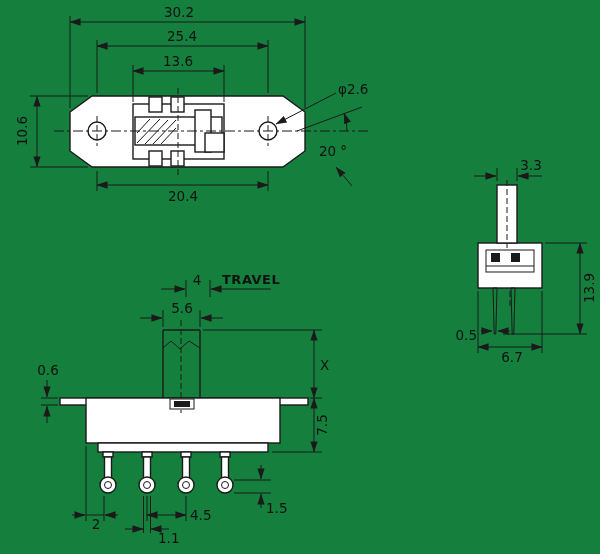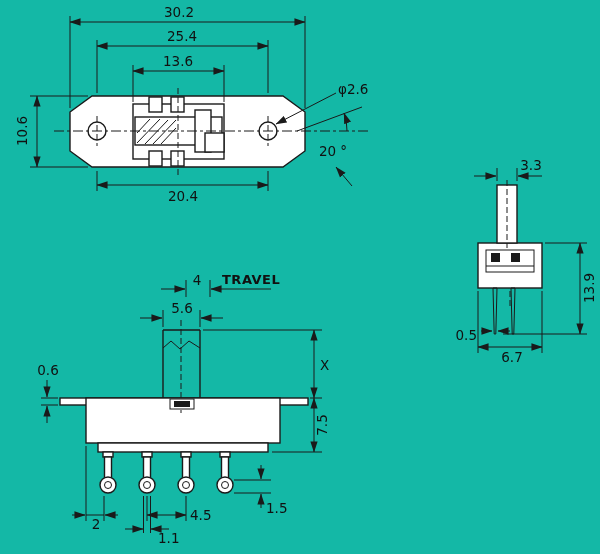--- a/index.html
+++ b/index.html
@@ -1,16 +1,16 @@
 <!DOCTYPE html>
 <html><head>
 <meta charset="utf-8">
 <style>
   html,body{margin:0;padding:0;background:#ffffff;}
-  .sheet{position:relative;width:600px;height:554px;background:#14b8a6;overflow:hidden;}
+  .sheet{position:relative;width:600px;height:554px;background:#15803d;overflow:hidden;}
   svg{display:block;}
   .ln{stroke:#1a1a1a;stroke-width:1.4;fill:none;stroke-linejoin:miter;}
   .thin{stroke:#1a1a1a;stroke-width:1;fill:none;}
   .fw{fill:#ffffff;}
   .dash{stroke:#1a1a1a;stroke-width:1;fill:none;stroke-dasharray:10 3 3 3;}
   .dash2{stroke:#1a1a1a;stroke-width:1;fill:none;stroke-dasharray:6 3;}
   .dk{fill:#1a1a1a;stroke:none;}
   text{font-family:"DejaVu Sans","Liberation Sans",sans-serif;font-size:13.5px;fill:#111;}
   .bold{font-weight:bold;font-size:13px;letter-spacing:0.5px;}
 </style>

